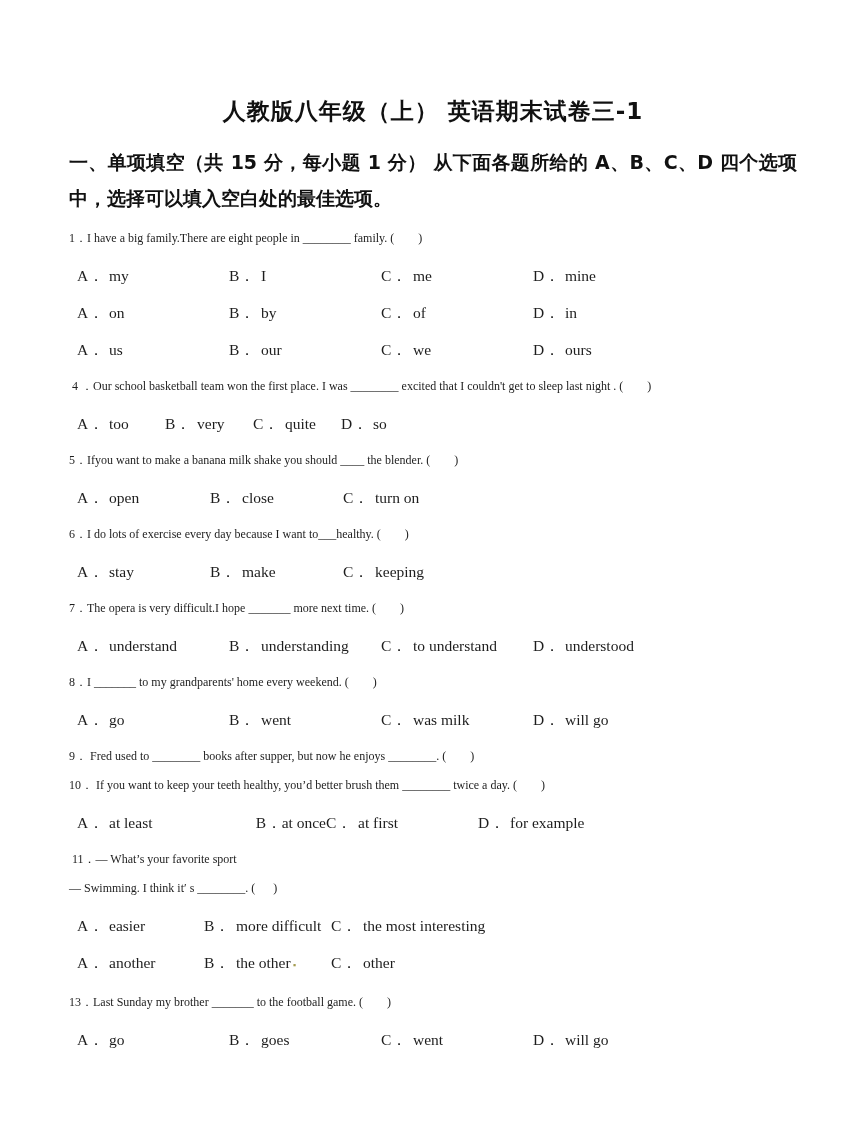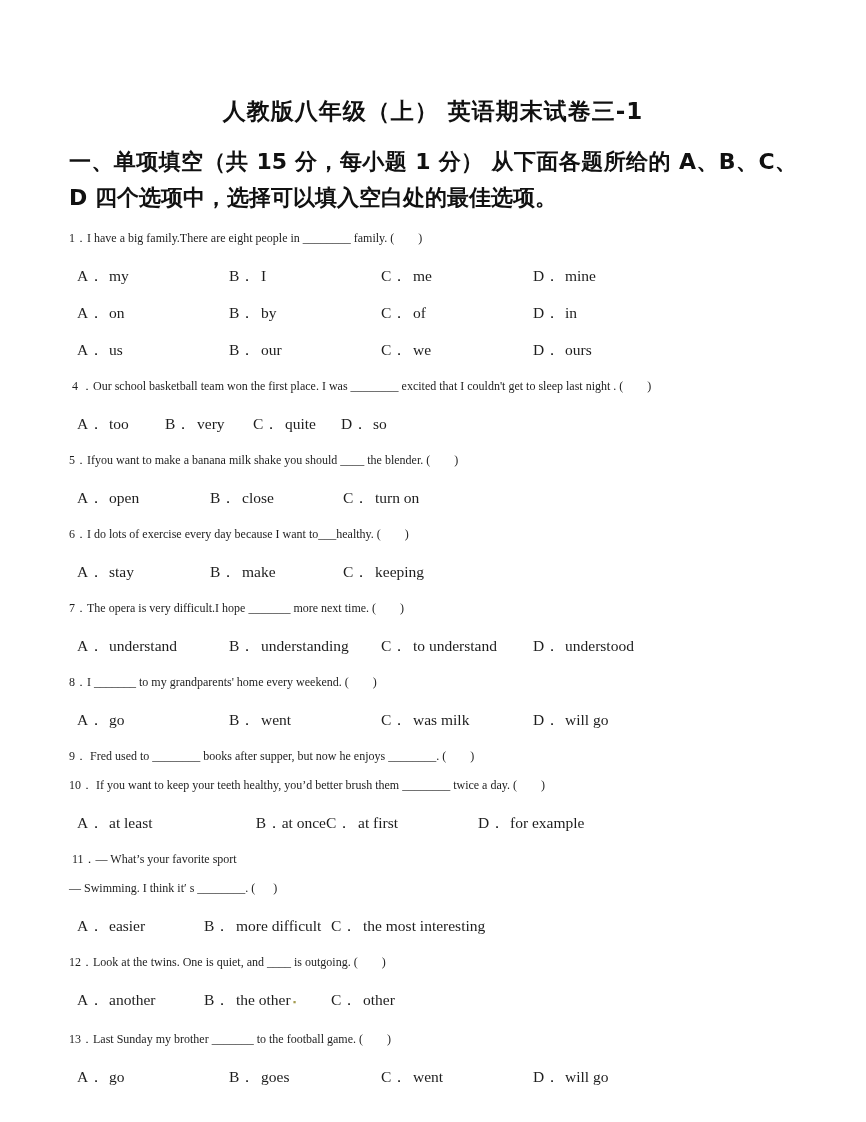--- a/index.html
+++ b/index.html
@@ -21,21 +21,21 @@
     font-family: "DejaVu Sans", "Liberation Sans", sans-serif;
     font-size: 23px;
     font-weight: bold;
     text-align: center;
     margin: 96px 0 0 0;
     letter-spacing: 1px;
     color: #111111;
   }
   .section-heading {
     font-family: "DejaVu Sans", "Liberation Sans", sans-serif;
-    font-size: 22px;
+    font-size: 19px;
     font-weight: bold;
     line-height: 36px;
     margin: 17px 0 0 0;
     text-align: justify;
     color: #111111;
   }
   #questions {
     margin-top: 8px;
   }
   .question {
@@ -122,21 +122,20 @@
       <div class="question" id="q10">
         <p class="stem">10． If you want to keep your teeth healthy, you’d better brush them ________ twice a day. (        )</p>
         <p class="opts"><span class="opt"><span class="olabel">A．</span><span>at least</span></span><span class="opt"><span class="olabel">B．</span><span>at once</span></span><span class="opt"><span class="olabel">C．</span><span>at first</span></span><span class="opt"><span class="olabel">D．</span><span>for example</span></span></p>
       </div>
       <div class="question" id="q11">
         <p class="stem"> 11．— What’s your favorite sport</p>
         <p class="stem">— Swimming. I think it′ s ________. (      )</p>
         <p class="opts"><span class="opt"><span class="olabel">A．</span><span>easier</span></span><span class="opt"><span class="olabel">B．</span><span>more difficult</span></span><span class="opt"><span class="olabel">C．</span><span>the most interesting</span></span></p>
       </div>
       <div class="question" id="q12">
-        <p class="stem">12．Look at the twins. One is quiet, and ____ is outgoing. (        )</p>
         <p class="opts"><span class="opt"><span class="olabel">A．</span><span>another</span></span><span class="opt"><span class="olabel">B．</span><span>the other</span><span class="mark" style="color: rgb(163, 154, 78);">▪</span></span><span class="opt"><span class="olabel">C．</span><span>other</span></span></p>
       </div>
       <div class="question" id="q13">
         <p class="stem">13．Last Sunday my brother _______ to the football game. (        )</p>
         <p class="opts"><span class="opt"><span class="olabel">A．</span><span>go</span></span><span class="opt"><span class="olabel">B．</span><span>goes</span></span><span class="opt"><span class="olabel">C．</span><span>went</span></span><span class="opt"><span class="olabel">D．</span><span>will go</span></span></p>
       </div>
     </div>
 </div>
 
 </body></html>

